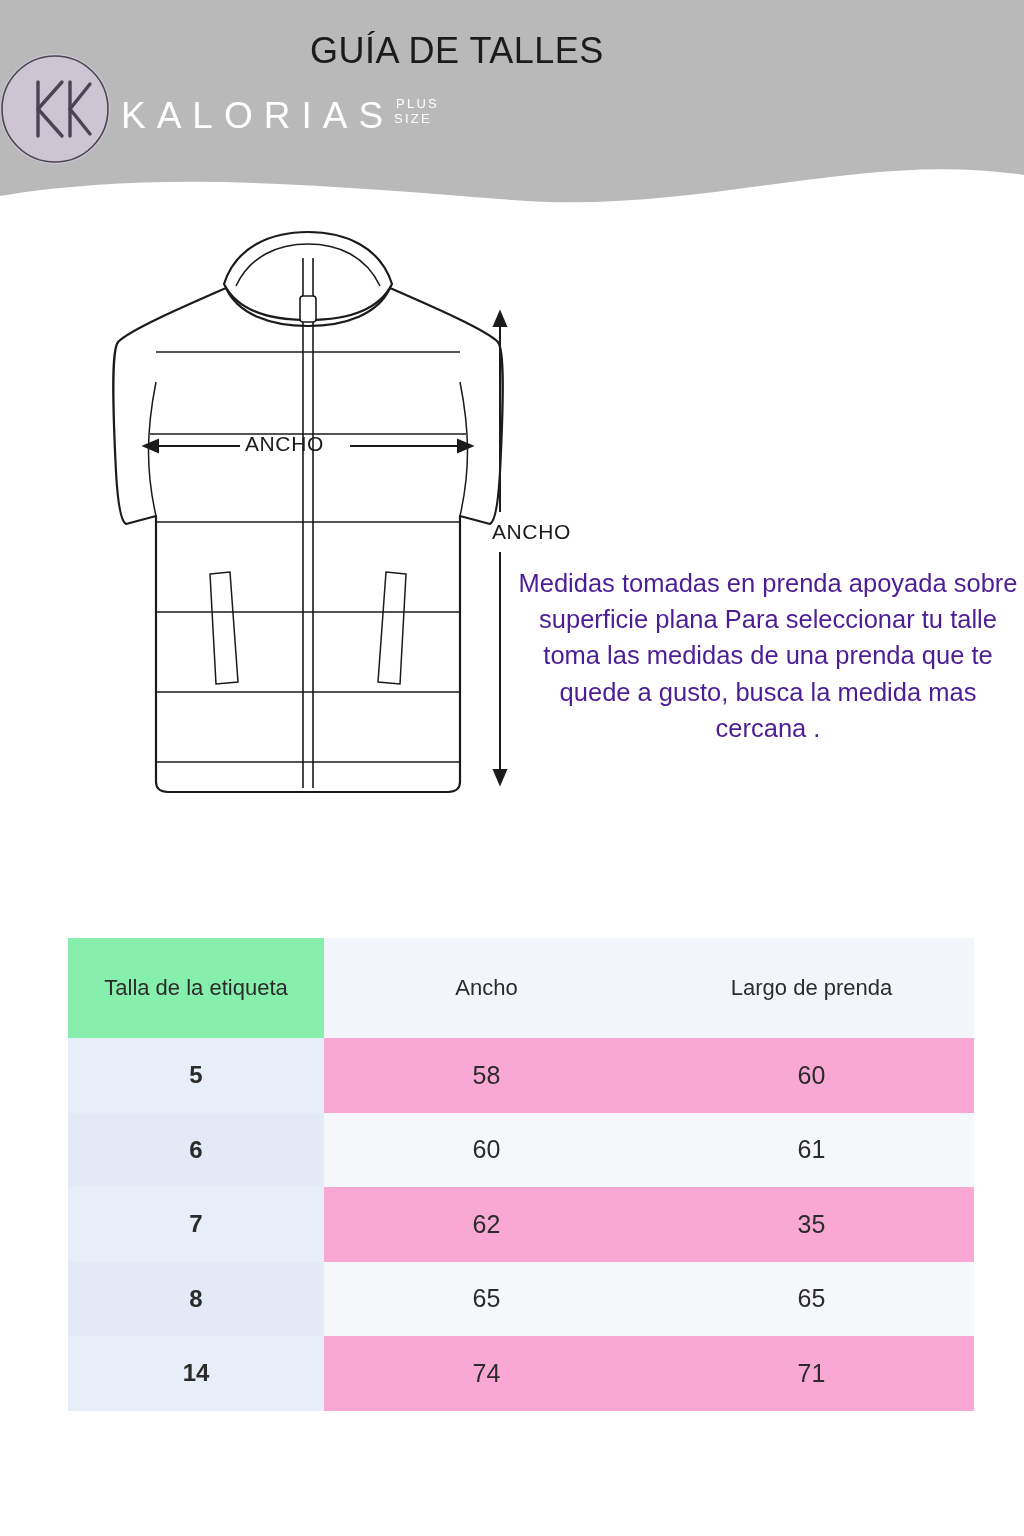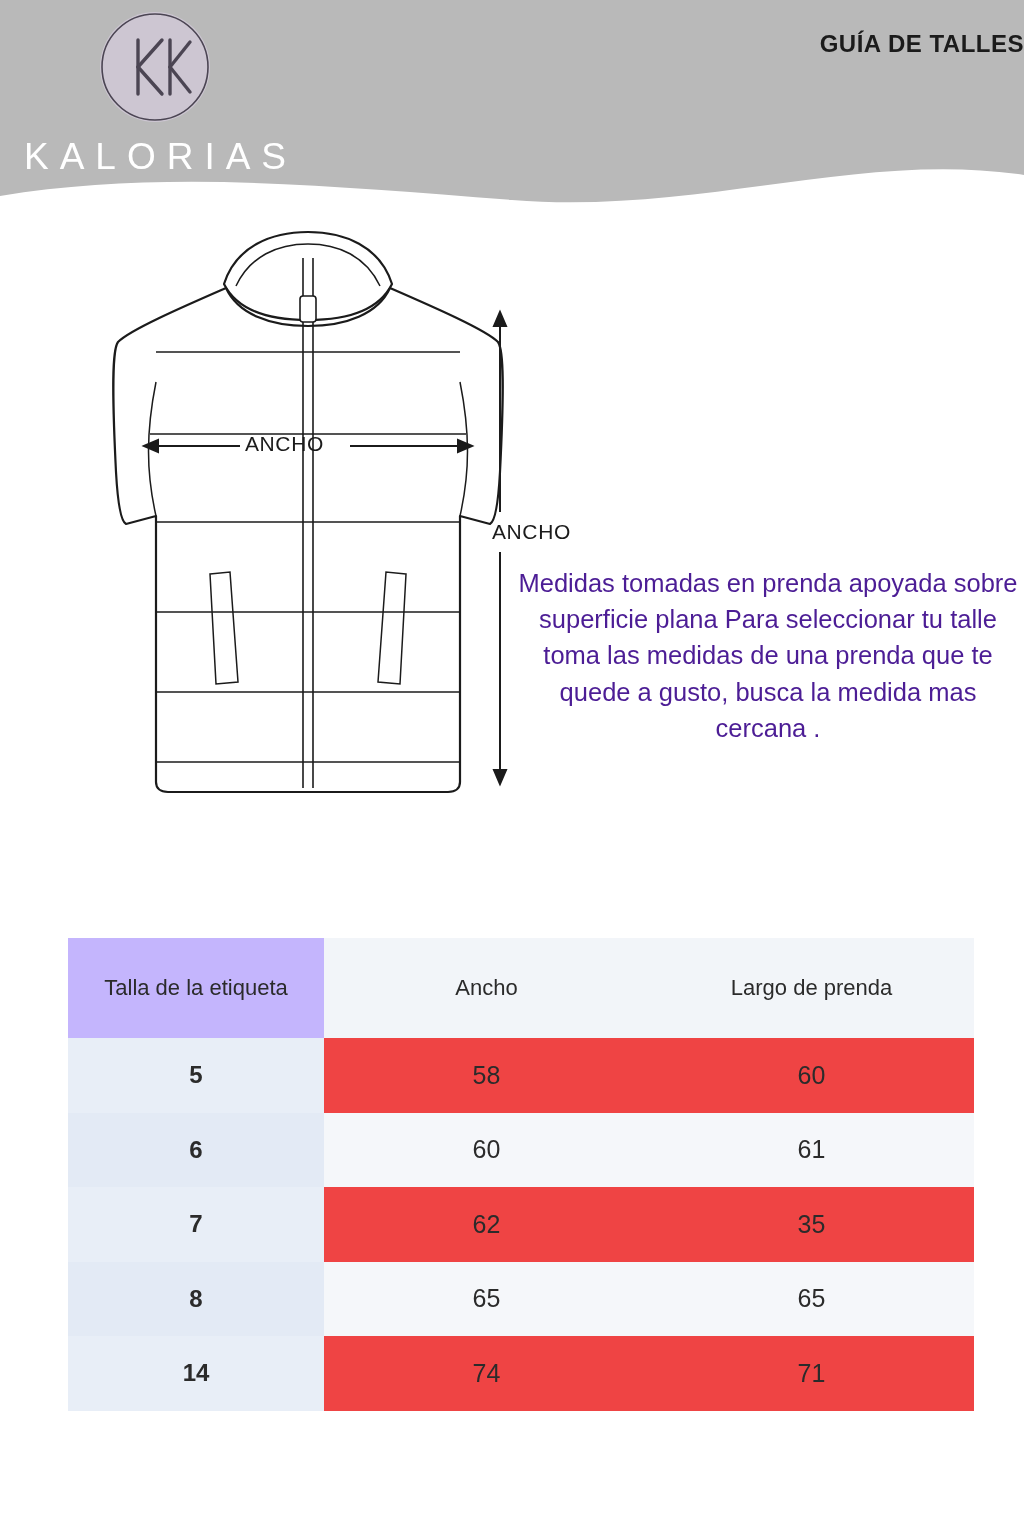--- a/index.html
+++ b/index.html
@@ -33,21 +33,20 @@
     width: 1024px;
     height: 215px;
   }
   .brand-block {
     position: absolute;
     top: 0;
     left: 0;
     width: 310px;
     height: 205px;
     display: flex;
-    flex-direction: column;
     align-items: center;
     justify-content: flex-start;
     padding-top: 12px;
   }
   .logo-circle {
     width: 110px;
     height: 110px;
     border-radius: 50%;
     background: #cdc6d2;
     display: flex;
@@ -58,34 +57,34 @@
   .brand-name {
     margin-top: 14px;
     font-size: 37px;
     letter-spacing: 11px;
     color: #ffffff;
     font-weight: 400;
     text-indent: 11px;
   }
   .brand-sub {
     margin-top: 5px;
-    font-size: 17px;
+    font-size: 13px;
     letter-spacing: 2.2px;
     color: #ffffff;
     font-weight: 400;
     text-indent: 2px;
   }
   .page-title {
     position: absolute;
     top: 30px;
     left: 310px;
     width: 714px;
-    text-align: right;
-    font-size: 24px;
-    font-weight: bold;
+    text-align: left;
+    font-size: 36px;
+    font-weight: normal;
     color: #1b1b1b;
     letter-spacing: 0.5px;
   }
 
   
   .illustration {
     position: absolute;
     top: 222px;
     left: 60px;
     width: 560px;
@@ -132,26 +131,26 @@
     color: #2b2b2b;
   }
   table.size-table thead th {
     background: #f2f5f9;
     font-size: 22px;
     height: 100px;
     padding: 0 10px;
     line-height: 1.35;
   }
   table.size-table thead th.col-label {
-    background: #c4b5fd;
+    background: #86efac;
     width: 256px;
     text-align: center;
   }
   table.size-table tbody td {
-    background: #ef4444;
+    background: #f9a8d4;
     font-size: 25px;
     height: 74.5px;
   }
   table.size-table tbody td.col-label {
     background: #e8eef7;
     font-weight: bold;
     font-size: 24px;
   }
   table.size-table tbody tr:nth-child(even) td {
     background: #f5f7fa;

